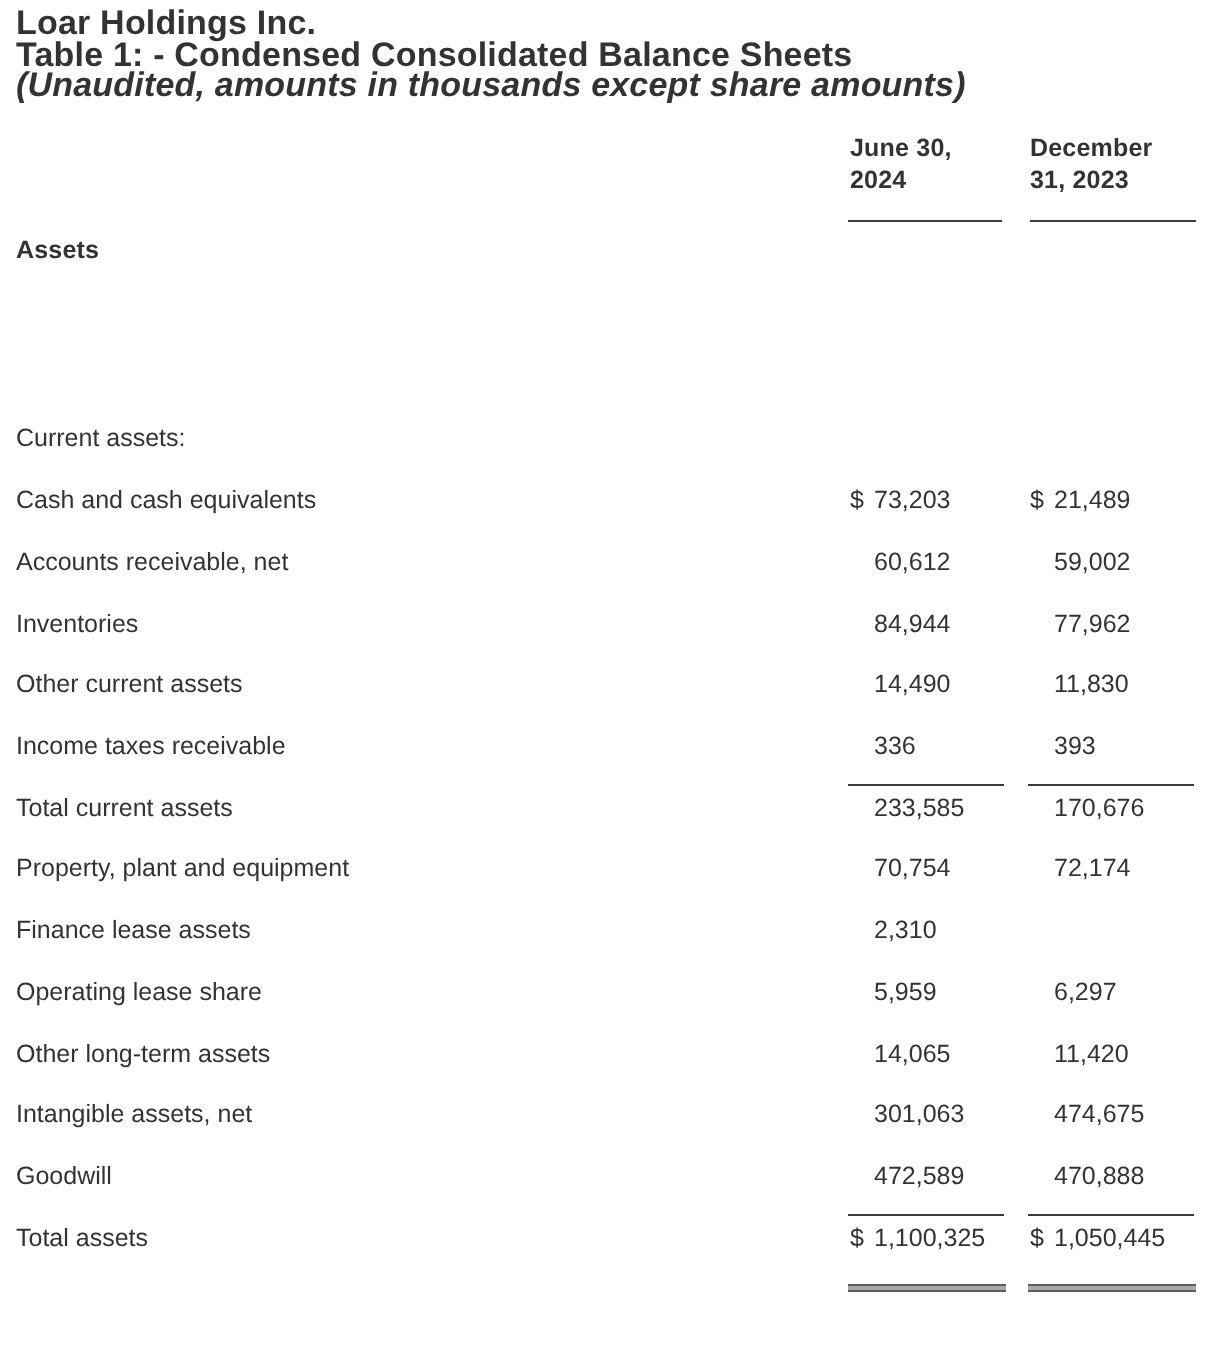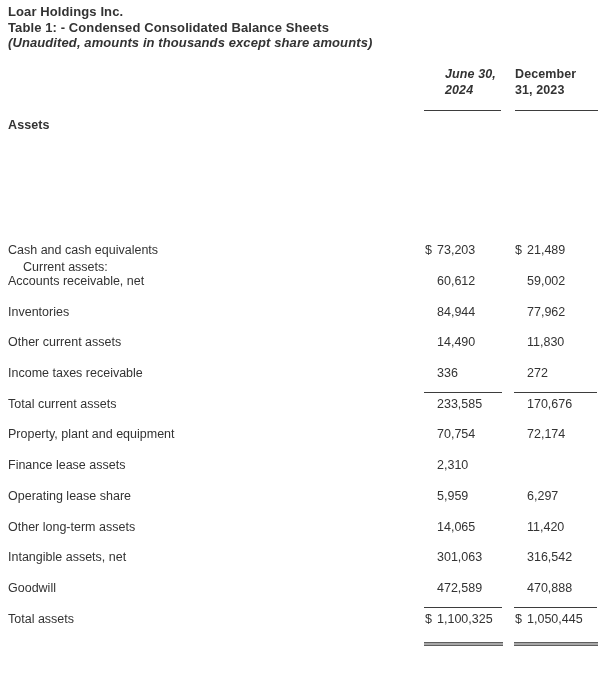--- a/index.html
+++ b/index.html
@@ -12,57 +12,56 @@
     font-family: "Liberation Sans", "DejaVu Sans", sans-serif;
     font-size: 12.5px;
     color: var(--text, #333333);
     overflow: hidden;
   }
   .title-block {
     position: absolute;
     left: 8px;
     top: 4px;
     font-weight: bold;
-    font-size: 13px;
+    font-size: 17px;
     line-height: 15.6px;
     letter-spacing: 0.1px;
   }
   .title-line { white-space: nowrap; }
   .title-line.italic { font-style: italic; }
 
   .colhead {
     position: absolute;
     top: 66px;
     font-weight: bold;
     line-height: 16px;
     letter-spacing: 0.1px;
   }
-  .colhead.h1 { left: 445px; width: 78px; font-style: italic; }
+  .colhead.h1 { left: 425px; width: 78px; }
   .colhead.h2 { left: 515px; width: 84px; }
   .hrule {
     position: absolute;
     top: 110px;
     height: 1px;
     background: var(--rule, #3d3d3d);
   }
   .hrule.r1 { left: 424px; width: 77px; }
   .hrule.r2 { left: 515px; width: 83px; }
 
   .sec-assets {
     position: absolute;
     left: 8px;
     top: 118px;
     font-weight: bold;
     letter-spacing: 0.1px;
   }
   .sec-current {
     position: absolute;
-    left: 23px;
+    left: 8px;
     top: 212px;
-    margin-top: 48px;
   }
 
   .rows {
     position: absolute;
     left: 0;
     top: 235px;
     width: 505px;
   }
   .row { position: relative; height: 30.7px; }
   .row .label {
@@ -174,21 +173,21 @@
         </span>
       </div>
       <div class="row">
         <span class="label">Income taxes receivable</span>
         <span class="cell c1">
           <span class="cur"></span>
           <span class="num">336</span>
         </span>
         <span class="cell c2">
           <span class="cur"></span>
-          <span class="num">272</span>
+          <span class="num">393</span>
         </span>
       </div>
       <div class="row rule-top">
         <span class="label">Total current assets</span>
         <span class="cell c1">
           <span class="cur"></span>
           <span class="num">233,585</span>
         </span>
         <span class="cell c2">
           <span class="cur"></span>
@@ -236,21 +235,21 @@
         </span>
       </div>
       <div class="row">
         <span class="label">Intangible assets, net</span>
         <span class="cell c1">
           <span class="cur"></span>
           <span class="num">301,063</span>
         </span>
         <span class="cell c2">
           <span class="cur"></span>
-          <span class="num">316,542</span>
+          <span class="num">474,675</span>
         </span>
       </div>
       <div class="row">
         <span class="label">Goodwill</span>
         <span class="cell c1">
           <span class="cur"></span>
           <span class="num">472,589</span>
         </span>
         <span class="cell c2">
           <span class="cur"></span>

